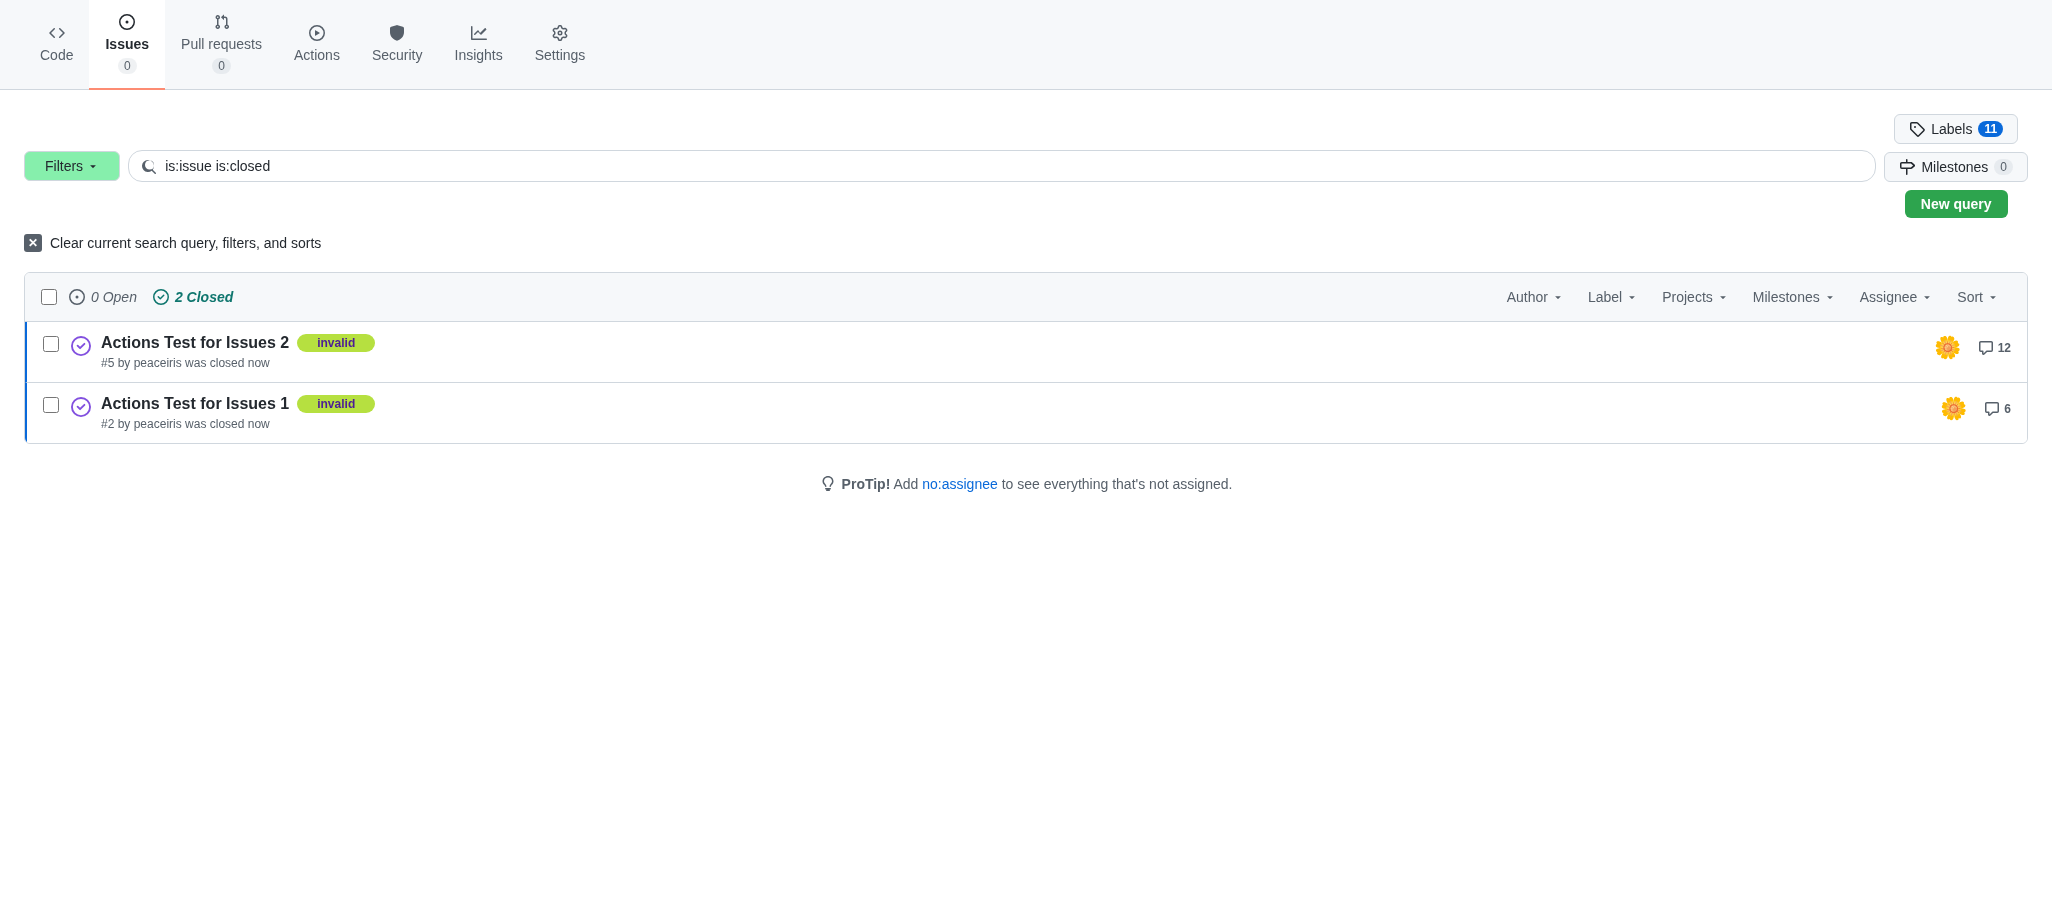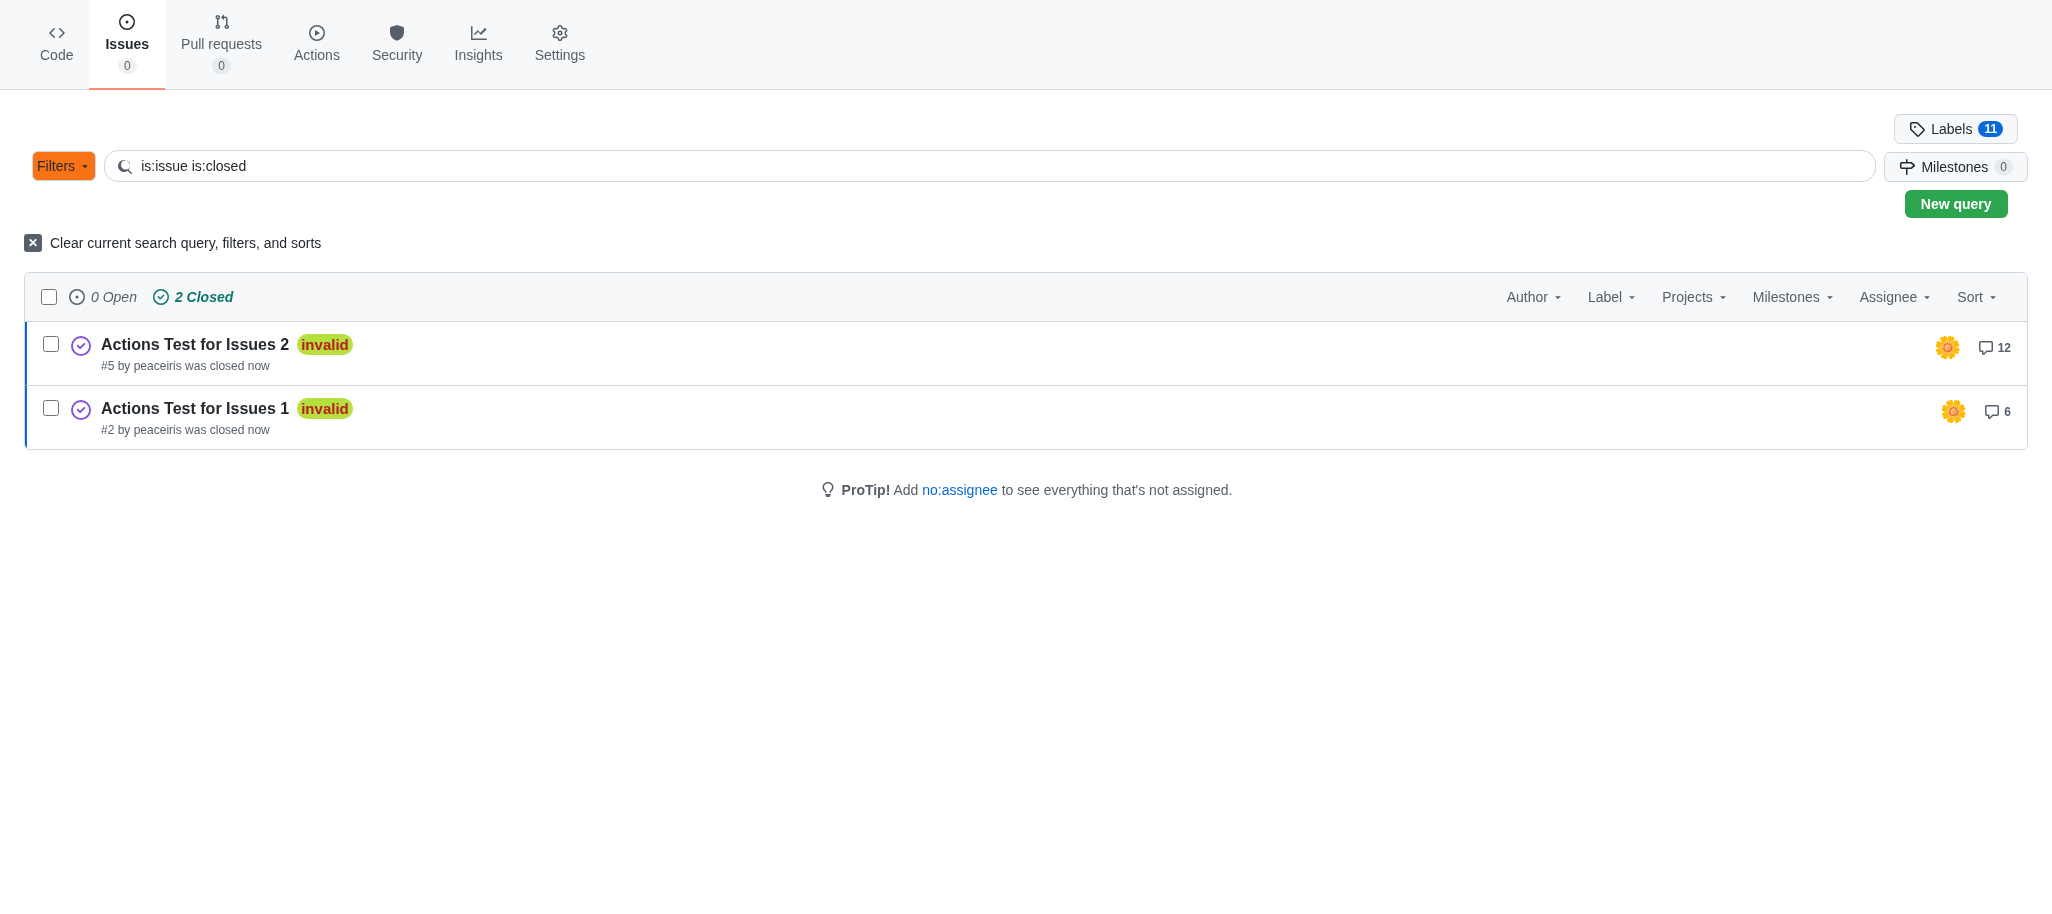--- a/index.html
+++ b/index.html
@@ -75,29 +75,28 @@
       display: flex;
       align-items: center;
       gap: 8px;
       margin-bottom: 16px;
     }
 
     .filters-btn {
       display: flex;
       align-items: center;
       gap: 4px;
-      padding: 6px 4px;
+      padding: 6px 20px;
       border: 1px solid #d0d7de;
       border-radius: 6px;
-      background: #f97316;
+      background: #86efac;
       font-size: 14px;
       font-weight: 500;
       cursor: pointer;
       color: #24292f;
-      margin-left: 8px;
     }
 
     .search-box {
       flex: 1;
       display: flex;
       align-items: center;
       border: 1px solid #d0d7de;
       border-radius: 14px;
       padding: 6px 12px;
       background: #ffffff;
@@ -286,24 +285,24 @@
 
     .issue-title {
       font-size: 16px;
       font-weight: 600;
       color: #24292f;
       cursor: pointer;
     }
 
     .issue-label-tag {
       background: #b6e040;
-      color: #b91c1c;
+      color: #4c1d95;
       border-radius: 20px;
-      padding: 2px 4px;
-      font-size: 15px;
+      padding: 2px 20px;
+      font-size: 12px;
       font-weight: 600;
     }
 
     .issue-meta {
       font-size: 12px;
       color: #57606a;
       margin-top: 4px;
     }
 
     .issue-right {

